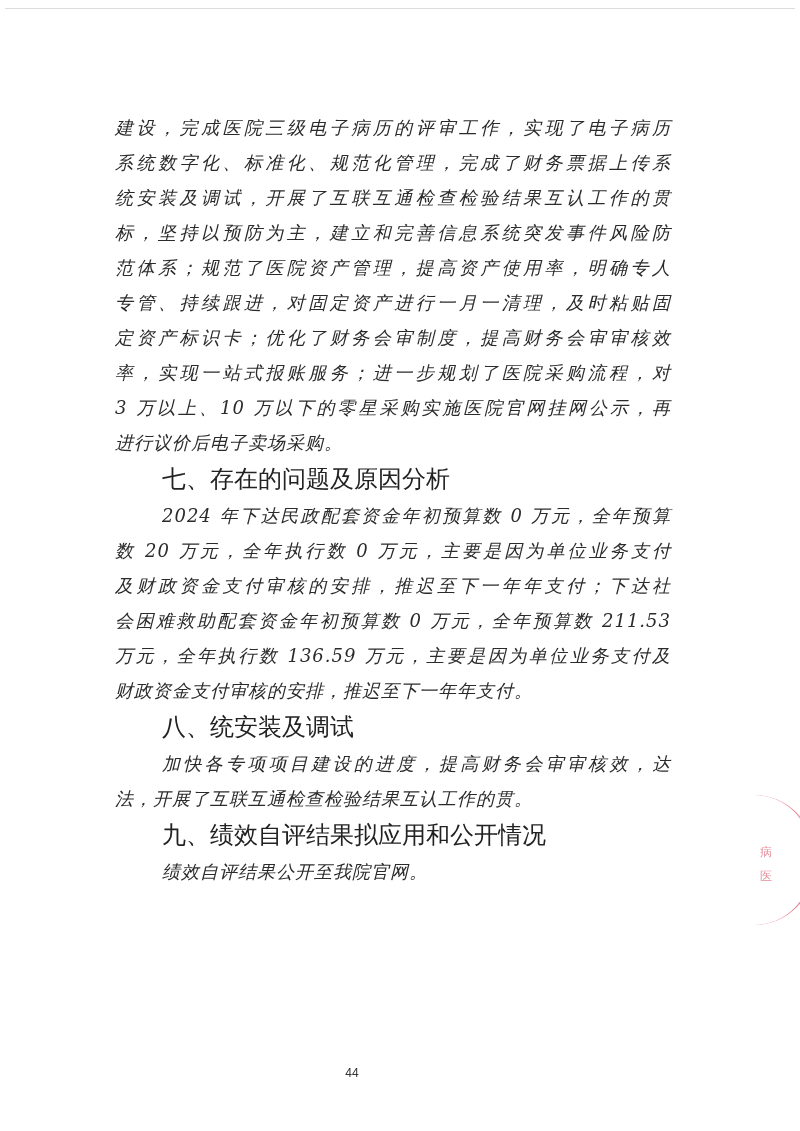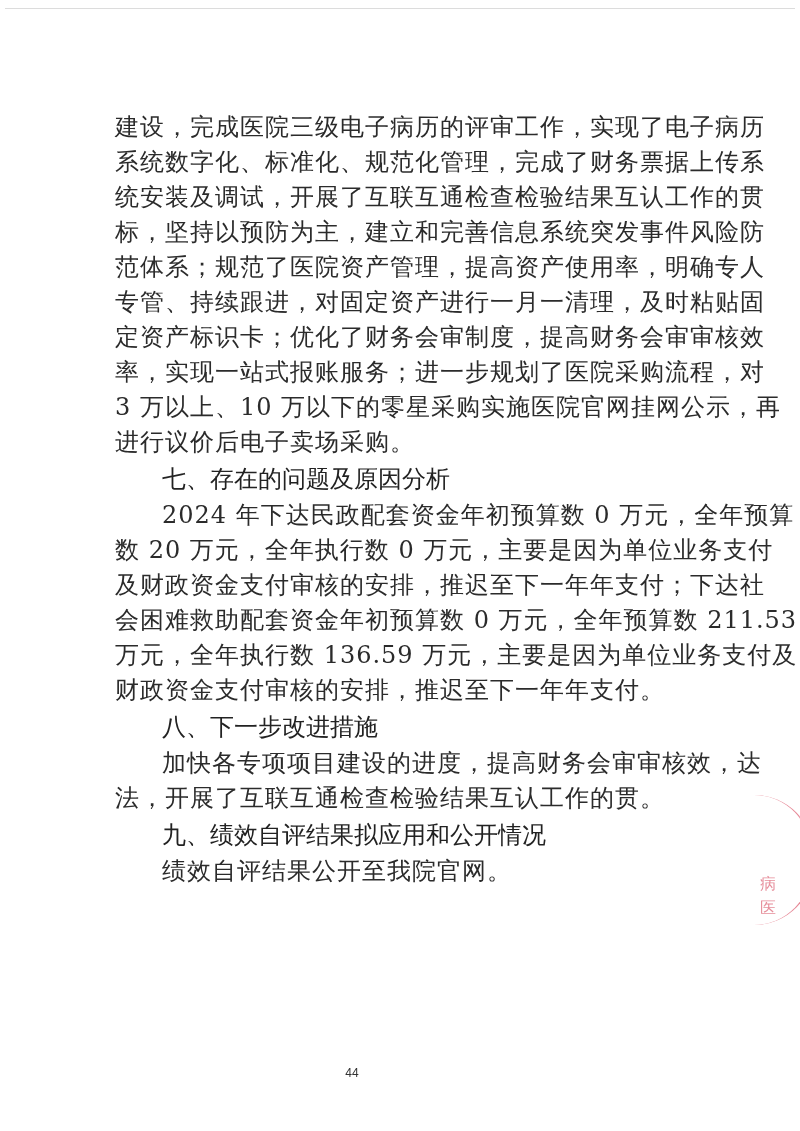--- a/index.html
+++ b/index.html
@@ -9,40 +9,41 @@
       color: #2b2b2b;
     }
     .top-rule {
       position: absolute; left: 5px; top: 8px; width: 790px; height: 1px;
       background: #dcdcdc;
     }
     .page {
       position: absolute; left: 115px; top: 110px; width: 556px;
     }
     .line {
-      height: 35px; line-height: 35px; font-size: 24px;
+      height: 35px; line-height: 35px; font-size: 18px;
       white-space: nowrap; text-align: justify; text-align-last: justify;
       letter-spacing: 1px;
+      font-style: italic;
     }
     .line.last { text-align-last: left; }
     .line.indent { padding-left: 47px; }
     .heading {
       height: 38px; line-height: 38px; font-size: 24px;
       font-family: "DejaVu Sans", "Liberation Sans", sans-serif;
       padding-left: 47px; color: #222; white-space: nowrap;
     }
     .stamp {
       position: absolute; left: 752px; top: 795px; width: 60px; height: 130px;
       border-right: 2px solid #e06a7c; border-radius: 0 60px 60px 0;
       opacity: 0.8;
     }
     .stamp-text {
       position: absolute; left: 760px; top: 840px; width: 20px;
-      font-size: 16px; line-height: 24px; color: #e27b8a;
-      font-family: "DejaVu Sans", sans-serif; opacity: 0.85; margin-top: 32px;
+      font-size: 12px; line-height: 24px; color: #e27b8a;
+      font-family: "DejaVu Sans", sans-serif; opacity: 0.85;
     }
     .page-number {
       position: absolute; left: 0; width: 704px; top: 1066px; text-align: center;
       font-family: "Liberation Sans", sans-serif; font-size: 12px; color: #333;
     }
   </style>
 </head>
 <body>
 
 <div class="top-rule"></div>
@@ -64,21 +65,21 @@
   <div class="heading">七、存在的问题及原因分析</div>
   <div>
     <div class="line indent">2024 年下达民政配套资金年初预算数 0 万元，全年预算</div>
     <div class="line">数 20 万元，全年执行数 0 万元，主要是因为单位业务支付</div>
     <div class="line">及财政资金支付审核的安排，推迟至下一年年支付；下达社</div>
     <div class="line">会困难救助配套资金年初预算数 0 万元，全年预算数 211.53</div>
     <div class="line">万元，全年执行数 136.59 万元，主要是因为单位业务支付及</div>
     <div class="line last">财政资金支付审核的安排，推迟至下一年年支付。</div>
   </div>
 
-  <div class="heading">八、下一步改进措施</div>
+  <div class="heading">八、统安装及调试</div>
   <div>
     <div class="line indent">加快各专项项目建设的进度，提高财务会审审核效，达</div>
     <div class="line last">法，开展了互联互通检查检验结果互认工作的贯。</div>
   </div>
 
   <div class="heading">九、绩效自评结果拟应用和公开情况</div>
   <div>
     <div class="line indent last">绩效自评结果公开至我院官网。</div>
   </div>
 </div>

